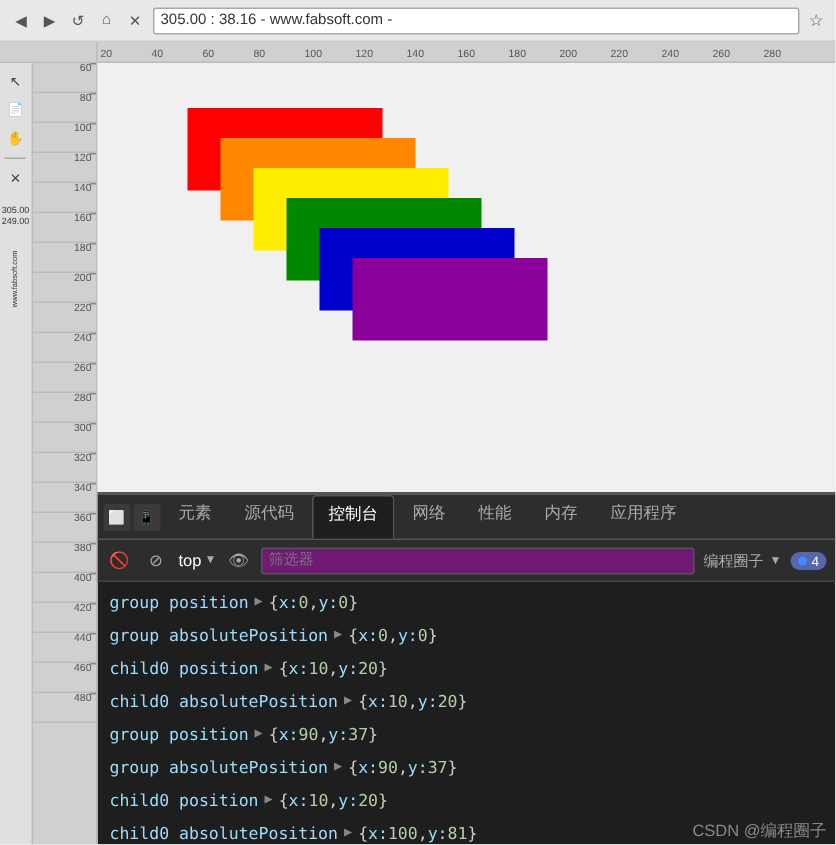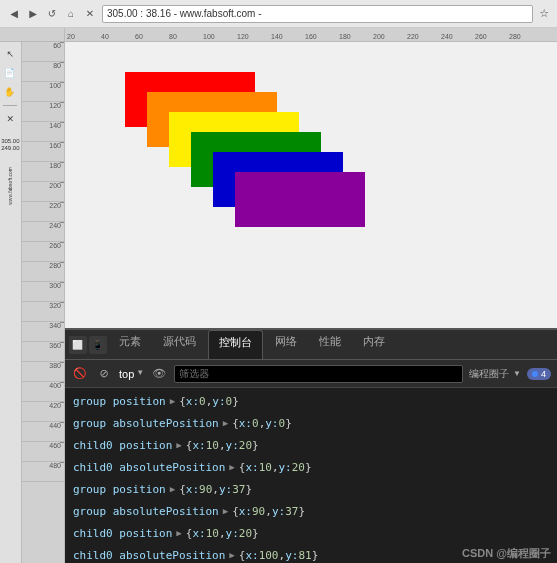--- a/index.html
+++ b/index.html
@@ -158,21 +158,21 @@
       color: #fff;
       font-size: 11px;
     }
     .dt-selector-arrow {
       color: #aaa;
       font-size: 8px;
     }
     .filter-input {
       flex: 1;
       height: 18px;
-      background: #000000;
+      background: #701a75;
       border: 1px solid #555;
       border-radius: 2px;
       color: #ccc;
       font-size: 10px;
       padding: 0 4px;
     }
     .dt-level {
       display: flex;
       align-items: center;
       gap: 4px;
@@ -227,21 +227,20 @@
     .dt-punct {
       color: #ccc;
     }
 
     .watermark {
       position: absolute;
       bottom: 2px;
       right: 6px;
       font-size: 11px;
       color: #888;
-      font-weight: bold;
     }
 
     
     .left-side {
       display: flex;
       flex-direction: row;
       width: 65px;
       background: #d0d0d0;
       border-right: 1px solid #bbb;
     }
@@ -401,20 +400,23 @@
         </div>
         <div class="devtools-tab">
           <span>网络</span>
         </div>
         <div class="devtools-tab">
           <span>性能</span>
         </div>
         <div class="devtools-tab">
           <span>内存</span>
         </div>
+        <div class="devtools-tab">
+          <span>应用程序</span>
+        </div>
       </div>
 
       <div class="devtools-toolbar">
         <div class="dt-btn">🚫</div>
         <div class="dt-btn">⊘</div>
         <div class="dt-selector">
           <span>top</span>
           <span class="dt-selector-arrow">▼</span>
         </div>
         <div class="dt-btn">👁</div>

